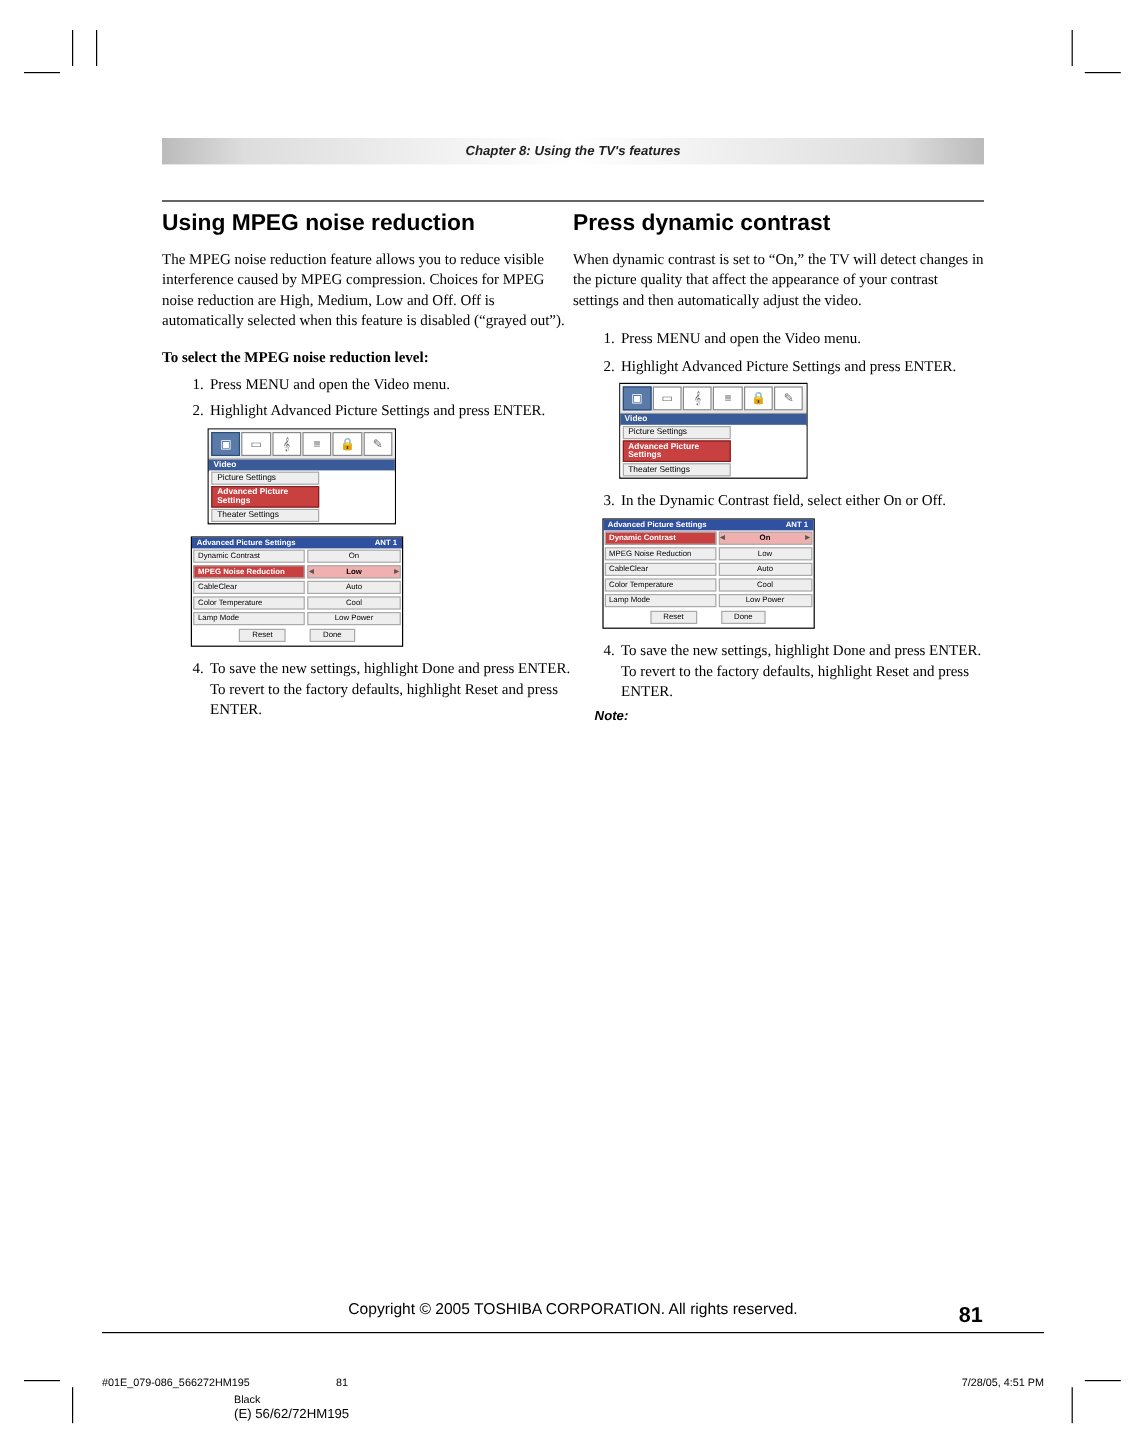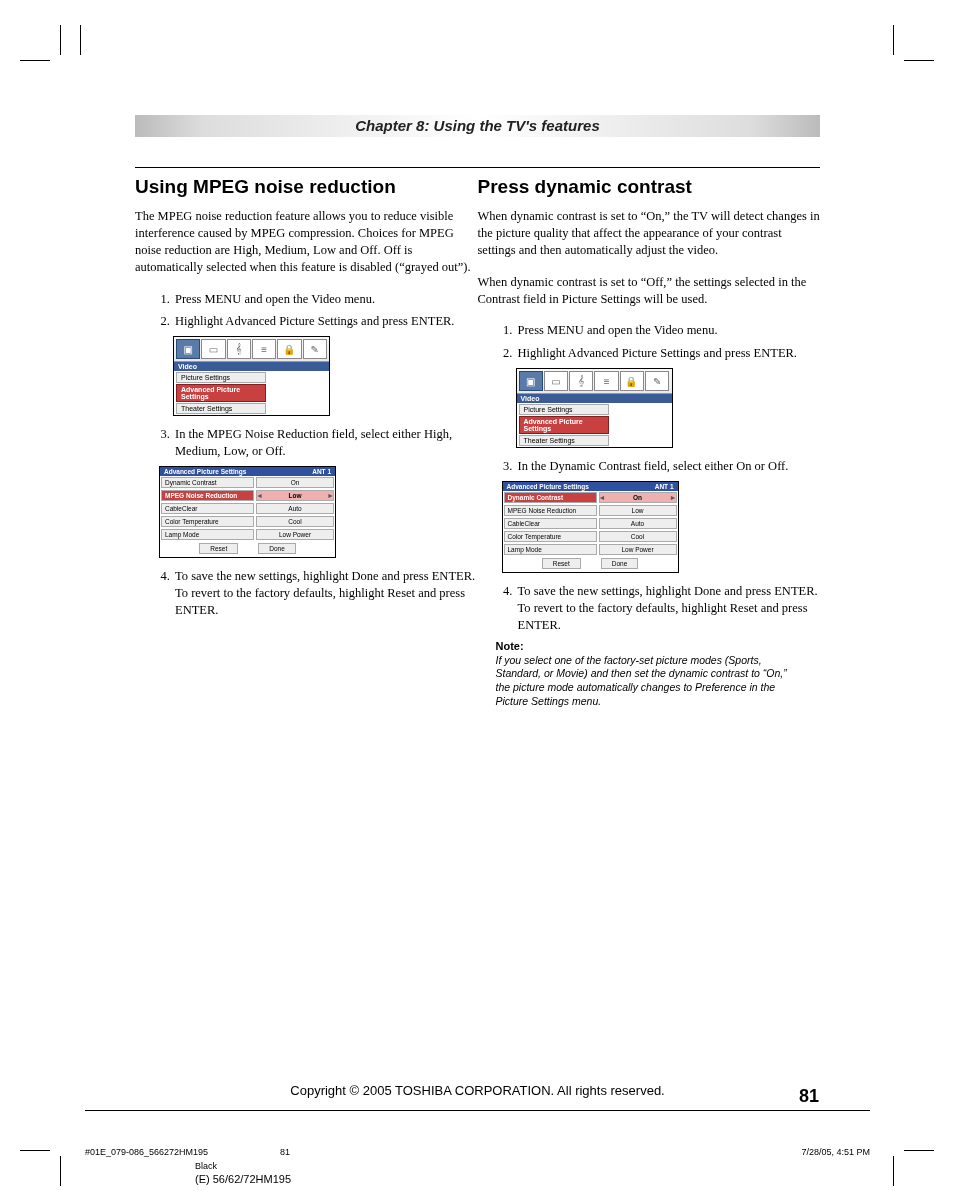--- a/index.html
+++ b/index.html
@@ -30,21 +30,21 @@
     position: absolute;
     left: 135px;
     top: 115px;
     width: 685px;
   }
   .chapter-bar {
     height: 22px;
     background: linear-gradient(to right, #bbb 0%, #ddd 10%, #fff 50%, #ddd 90%, #bbb 100%);
     text-align: center;
     font-family: Arial, sans-serif;
-    font-size: 15px;
+    font-size: 11px;
     font-style: italic;
     font-weight: bold;
     line-height: 22px;
     color: #222;
   }
   .rule { border: none; border-top: 1px solid #000; margin: 30px 0 8px 0; }
   .main-title {
     font-family: 'Arial Narrow', Arial, sans-serif;
     font-weight: bold;
     font-size: 28px;
@@ -142,21 +142,21 @@
   .osd-table .row .arrow-l, .osd-table .row .arrow-r {
     position:absolute; top:1px; font-size:7px; color:#555;
   }
   .osd-table .row .arrow-l{ left:-1px; } .osd-table .row .arrow-r{ right:-1px; }
   .osd-table .btns { display:flex; justify-content:center; gap:20px; padding:2px 0 3px 0; }
   .osd-table .btns span {
     border:1px solid #aaa; background:#eee; padding:1px 10px;
   }
 
   .note-head {
-    font-family: Arial, sans-serif; font-weight:bold; 
+    font-family: Arial, sans-serif; font-weight:bold; font-style:italic;
     font-size:11px; margin:4px 0 2px 18px;
   }
   .note-body {
     font-family: Arial, sans-serif; font-style:italic; font-size:10.5px;
     line-height:1.3; margin:0 0 0 18px; width:300px;
   }
 
   .footer-copy {
     position:absolute; bottom:93px; left:135px; width:685px;
     text-align:center; font-family:Arial,sans-serif; font-size:13px;
@@ -193,20 +193,21 @@
 
 <div class="page">
   <div class="chapter-bar">Chapter 8: Using the TV's features</div>
   <hr class="rule">
 
   <div class="cols">
 
     <div class="col">
       <h2 class="sub-title">Using MPEG noise reduction</h2>
       <p class="body-text">The MPEG noise reduction feature allows you to reduce visible interference caused by MPEG compression.  Choices for MPEG noise reduction are High, Medium, Low and Off. Off is automatically selected when this feature is disabled (“grayed out”).</p>
+      <p class="bold-line">To select the MPEG noise reduction level:</p>
       <ol class="steps">
         <li>Press MENU and open the Video menu.</li>
         <li>Highlight Advanced Picture Settings and press ENTER.</li>
       </ol>
 
       <div class="osd-menu">
         <div class="osd-icons">
           <div class="ic sel">▣</div>
           <div class="ic">▭</div>
           <div class="ic">𝄞</div>
@@ -215,23 +216,20 @@
           <div class="ic">✎</div>
         </div>
         <div class="osd-video-lbl">Video</div>
         <div class="osd-items">
           <div>Picture Settings</div>
           <div class="sel">Advanced Picture Settings</div>
           <div>Theater Settings</div>
         </div>
       </div>
 
-      <ol class="steps" start="3">
-        <li>In the MPEG Noise Reduction field, select either High, Medium, Low, or Off.</li>
-      </ol>
 
       <div class="osd-table">
         <div class="hdr">
           <span>Advanced Picture Settings</span>
           <span>ANT 1</span>
         </div>
         <div class="row">
             <div class="k">Dynamic Contrast</div>
             <div class="v">On</div>
           </div>
@@ -258,21 +256,20 @@
       </div>
 
       <ol class="steps" start="4">
         <li>To save the new settings, highlight Done and press ENTER. To revert to the factory defaults, highlight Reset and press ENTER.</li>
       </ol>
     </div>
 
     <div class="col">
       <h2 class="sub-title">Press dynamic contrast</h2>
       <p class="body-text">When dynamic contrast is set to “On,” the TV will detect changes in the picture quality that affect the appearance of your contrast settings and then automatically adjust the video.</p>
-      <p class="body-text">When dynamic contrast is set to “Off,” the settings selected in the Contrast field in Picture Settings will be used.</p>
       <ol class="steps">
         <li>Press MENU and open the Video menu.</li>
         <li>Highlight Advanced Picture Settings and press ENTER.</li>
       </ol>
 
       <div class="osd-menu">
         <div class="osd-icons">
           <div class="ic sel">▣</div>
           <div class="ic">▭</div>
           <div class="ic">𝄞</div>
@@ -320,21 +317,20 @@
         <div class="btns">
           <span>Reset</span>
           <span>Done</span>
         </div>
       </div>
 
       <ol class="steps" start="4">
         <li>To save the new settings, highlight Done and press ENTER. To revert to the factory defaults, highlight Reset and press ENTER.</li>
       </ol>
       <p class="note-head">Note:</p>
-      <p class="note-body">If you select one of the factory-set picture modes (Sports, Standard, or Movie) and then set the dynamic contrast to “On,” the picture mode automatically changes to Preference in the Picture Settings menu.</p>
     </div>
   </div>
 </div>
 
 <div class="footer-copy">Copyright © 2005 TOSHIBA CORPORATION. All rights reserved.</div>
 <div class="page-num">81</div>
 <div class="footer-rule"></div>
 <div class="imposition">
   <span>#01E_079-086_566272HM195</span>
   <span class="mid">81</span>

